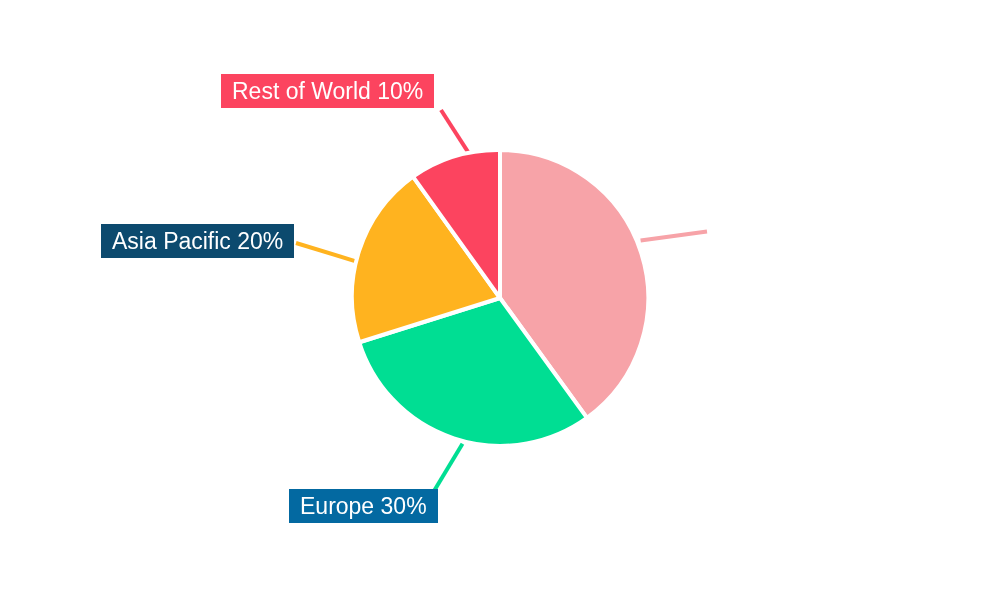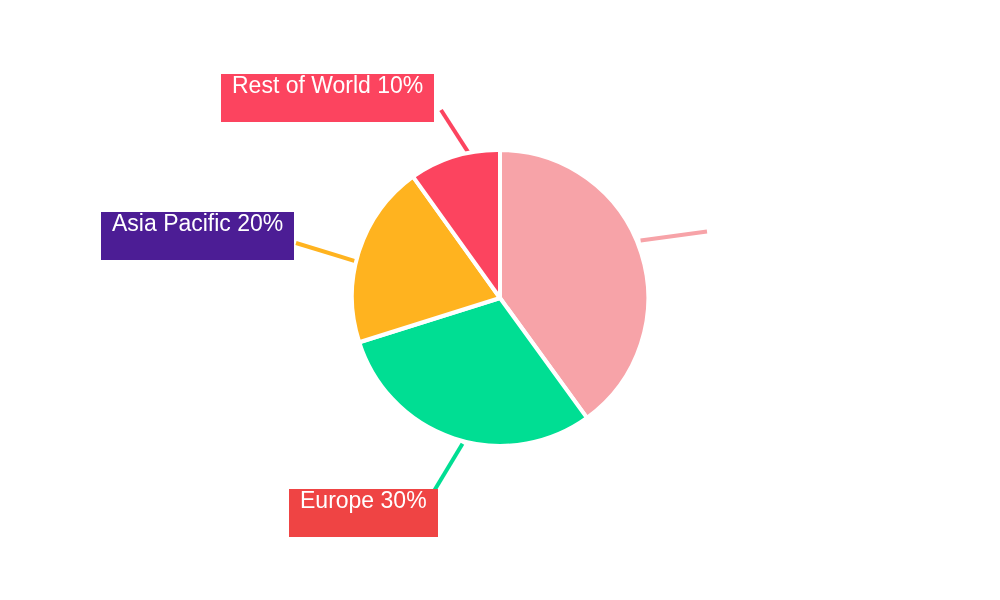--- a/index.html
+++ b/index.html
@@ -29,22 +29,23 @@
   }
   .leader-line {
     stroke-width: 4;
     stroke-linecap: butt;
     fill: none;
   }
   .pie-label {
     position: absolute;
     box-sizing: border-box;
     display: flex;
+    align-items: center;
     justify-content: flex-start;
-    height: 48px;
+    height: 34px;
     padding: 0 11px;
     color: #ffffff;
     font-size: 23px;
     line-height: 1;
     white-space: nowrap;
     letter-spacing: 0px;
   }
 </style>
 </head>
 <body>
@@ -66,25 +67,25 @@
 
       <path class="slice-path" fill="#00DE93" d="M 500 298 L 586.99 417.91 A 148 148 0 0 1 359.25 342.26 Z"></path>
 
       <path class="slice-path" fill="#FFB31F" d="M 500 298 L 359.25 342.26 A 148 148 0 0 1 413.00 176.57 Z"></path>
 
       <path class="slice-path" fill="#FC445F" d="M 500 298 L 413.00 176.57 A 148 148 0 0 1 500 150 Z"></path>
     </g>
   </svg>
 
 
-  <div class="pie-label" style="left:289px; top:489px; background:#ef4444;">
+  <div class="pie-label" style="left:289px; top:489px; background:#0369a1;">
     <span>Europe 30%</span>
   </div>
 
-  <div class="pie-label" style="left:101px; top:212px; background:#4c1d95;">
+  <div class="pie-label" style="left:101px; top:224px; background:#0c4a6e;">
     <span>Asia Pacific 20%</span>
   </div>
 
   <div class="pie-label" style="left:221px; top:74px; background:#FC445F;">
     <span>Rest of World 10%</span>
   </div>
 
 </div>
 
 </body></html>

